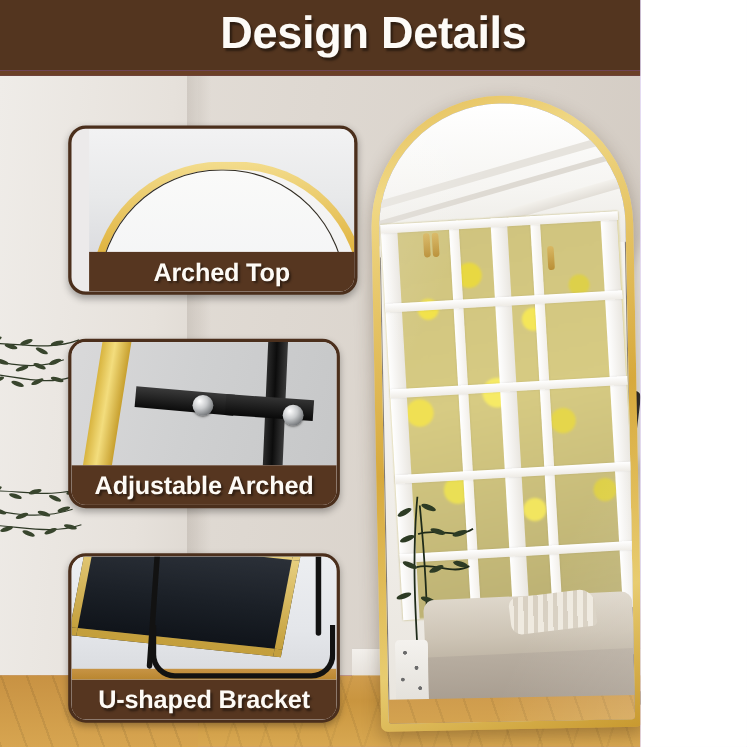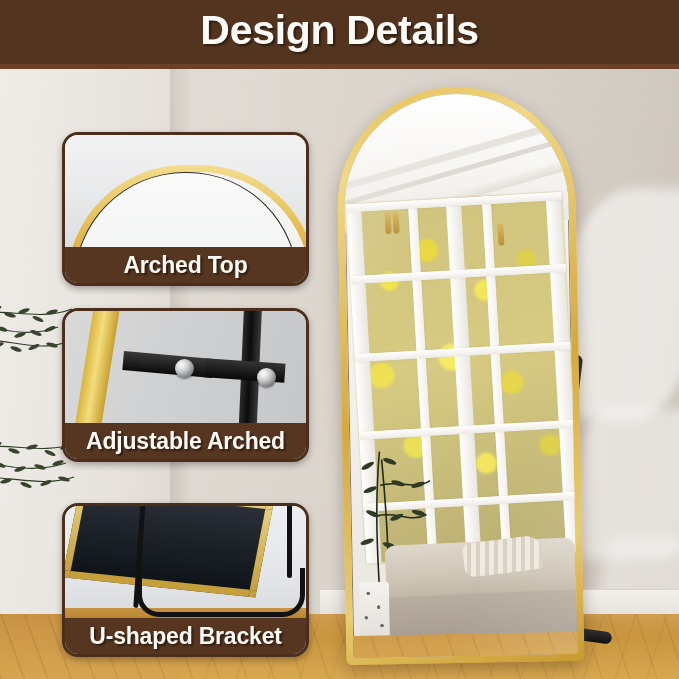--- a/index.html
+++ b/index.html
@@ -5,21 +5,21 @@
   html, body {
     margin: 0;
     padding: 0;
     background: #ffffff;
   }
   body {
     font-family: "Liberation Sans", sans-serif;
   }
   #page {
     position: relative;
-    width: 679px;
+    width: 582px;
     height: 679px;
     overflow: hidden;
     background: #8b5cf6;
   }
 
   
   .header-bar {
     position: absolute;
     left: 0; top: 0;
     width: 679px;
@@ -342,21 +342,21 @@
     line-height: 36px;
     background: #563620;
     color: #fdfaf5;
     font-size: 23px;
     font-weight: bold;
     text-align: center;
     letter-spacing: -0.2px;
     text-shadow: 2px 2px 2px rgba(0,0,0,0.45);
   }
 
-  #card-1 { top: 132px; }
+  #card-1 { top: 114px; padding-left: 16px; }
   #card-2 { top: 308px; }
   #card-3 { top: 503px; }
 
   
   .c1-bg {
     position: absolute; inset: 0;
     background: linear-gradient(180deg,#f2f2f3 0%, #e8e9ea 55%, #dcdde0 100%);
   }
   .c1-arch {
     position: absolute;

